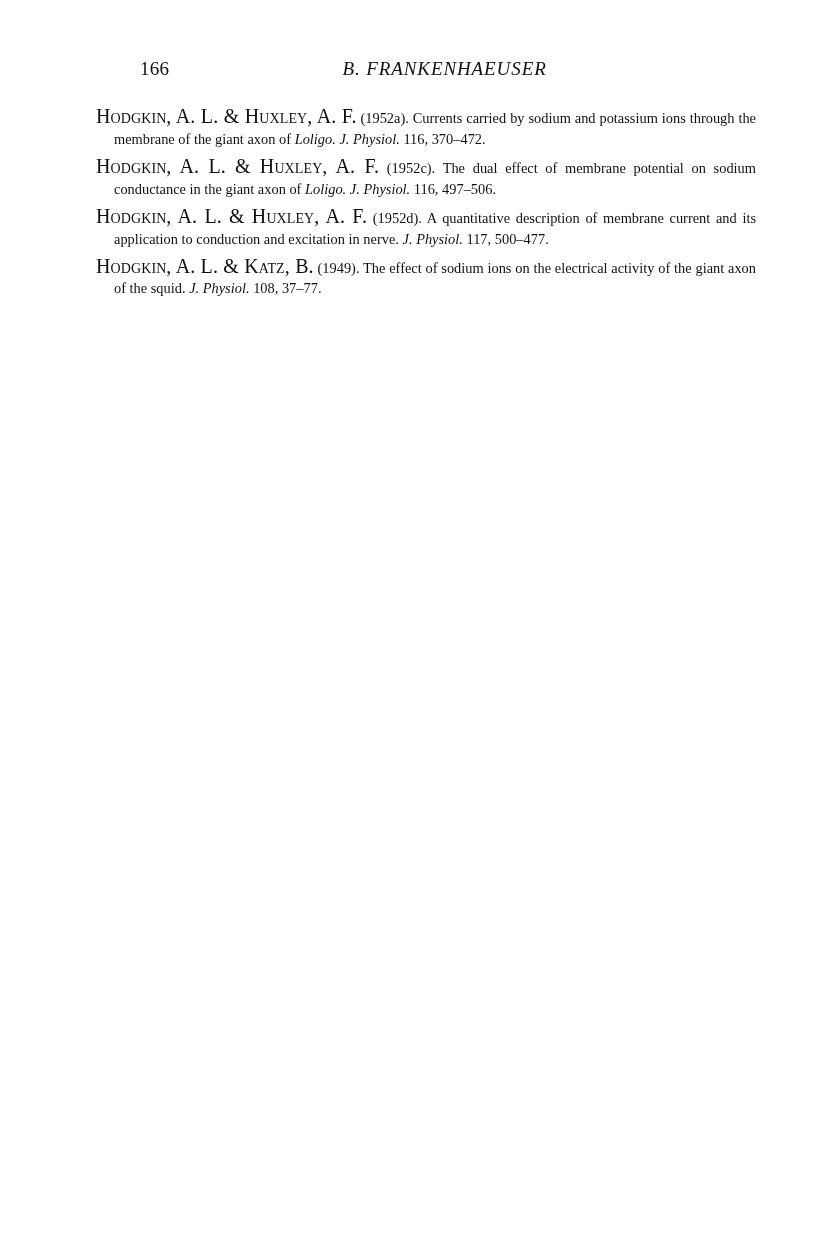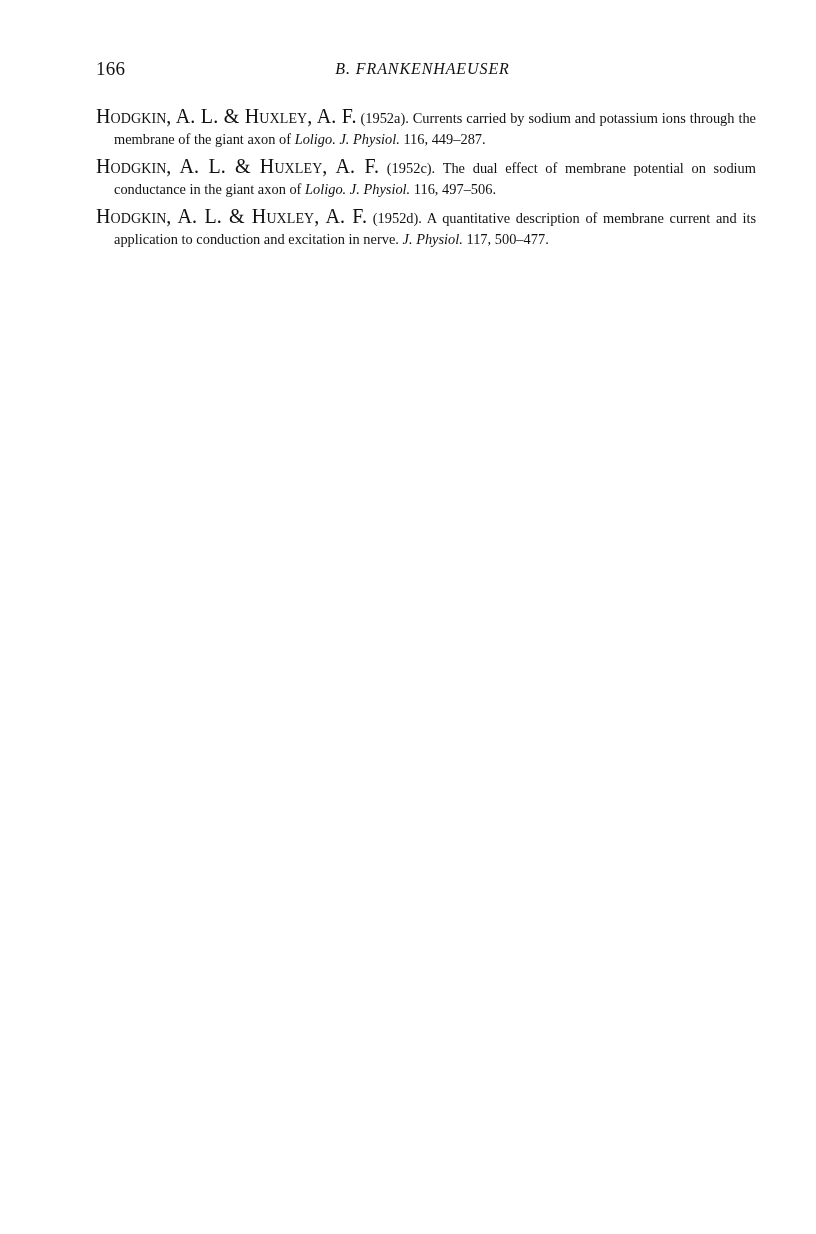--- a/index.html
+++ b/index.html
@@ -23,33 +23,34 @@
     background: #fff;
   }
   .content {
     position: absolute;
     left: 96px;
     top: 58px;
     width: 660px;
   }
   .header-row {
     display: flex;
-    align-items: center;
+    align-items: flex-end;
     margin-bottom: 24px;
+    margin-left: 44px;
   }
   .folio {
     font-size: 19px;
     font-family: "Liberation Serif", serif;
     letter-spacing: 0.2px;
   }
   .running-title {
     flex: 1;
     text-align: center;
     font-style: italic;
-    font-size: 16px;
+    font-size: 19px;
     letter-spacing: 0.9px;
     padding-right: 36px;
     font-family: "Liberation Serif", serif;
   }
   .ref-list {
     margin: 0;
     padding: 0;
     list-style: none;
   }
   .ref {
@@ -85,21 +86,21 @@
 
     <ul class="ref-list">
 
       <li class="ref">
         <span class="first-line-pull"><span class="sc">Hodgkin, A. L. &amp; Huxley, A. F.</span></span>
         <span>(1952a).</span>
         <span>Currents carried by sodium and potassium ions through the membrane of the giant axon of</span>
         <span class="it">Loligo.</span>
         <span class="it">J. Physiol.</span>
         <span class="bd">116,</span>
-        <span>449–287.</span>
+        <span>370–472.</span>
       </li>
 
 
       <li class="ref">
         <span class="first-line-pull"><span class="sc">Hodgkin, A. L. &amp; Huxley, A. F.</span></span>
         <span>(1952c).</span>
         <span>The dual effect of membrane potential on sodium conductance in the giant axon of</span>
         <span class="it">Loligo.</span>
         <span class="it">J. Physiol.</span>
         <span class="bd">116,</span>
@@ -108,18 +109,26 @@
 
       <li class="ref">
         <span class="first-line-pull"><span class="sc">Hodgkin, A. L. &amp; Huxley, A. F.</span></span>
         <span>(1952d).</span>
         <span>A quantitative description of membrane current and its application to conduction and excitation in nerve.</span>
         <span class="it">J. Physiol.</span>
         <span class="bd">117,</span>
         <span>500–477.</span>
       </li>
 
+      <li class="ref">
+        <span class="first-line-pull"><span class="sc">Hodgkin, A. L. &amp; Katz, B.</span></span>
+        <span>(1949).</span>
+        <span>The effect of sodium ions on the electrical activity of the giant axon of the squid.</span>
+        <span class="it">J. Physiol.</span>
+        <span class="bd">108,</span>
+        <span>37–77.</span>
+      </li>
 
 
 
     </ul>
   </div>
 </div>
 
 </body></html>

